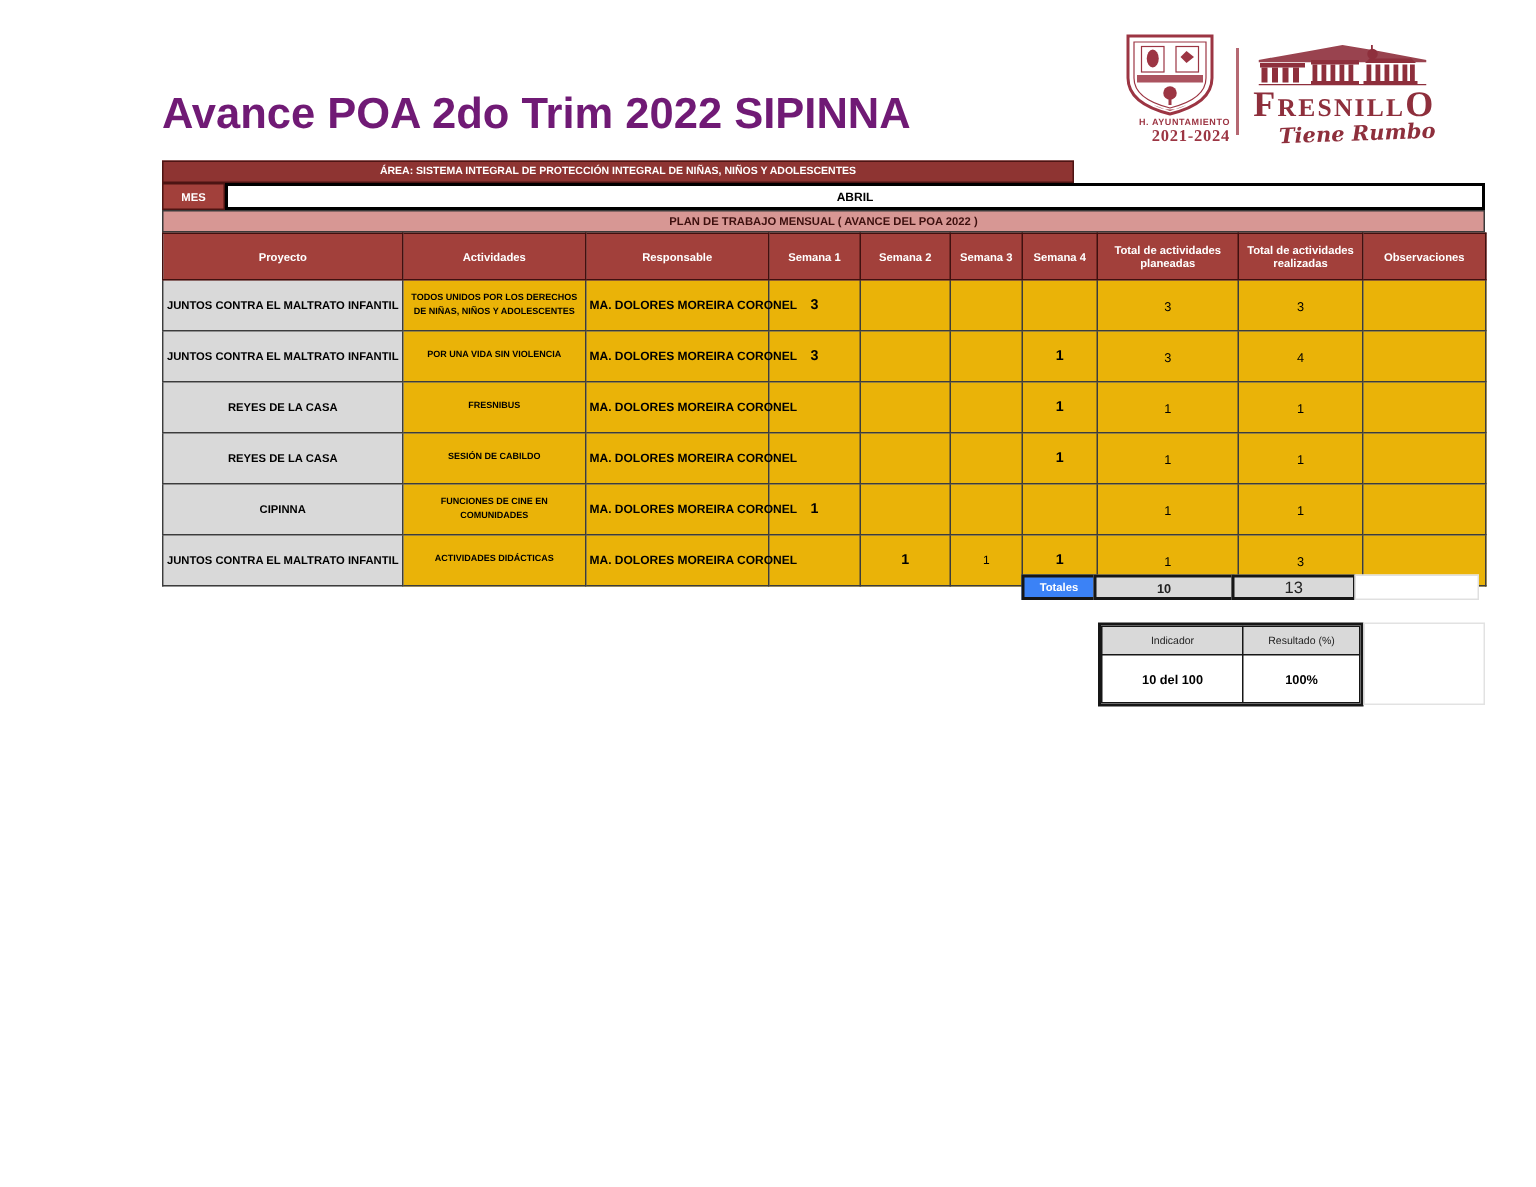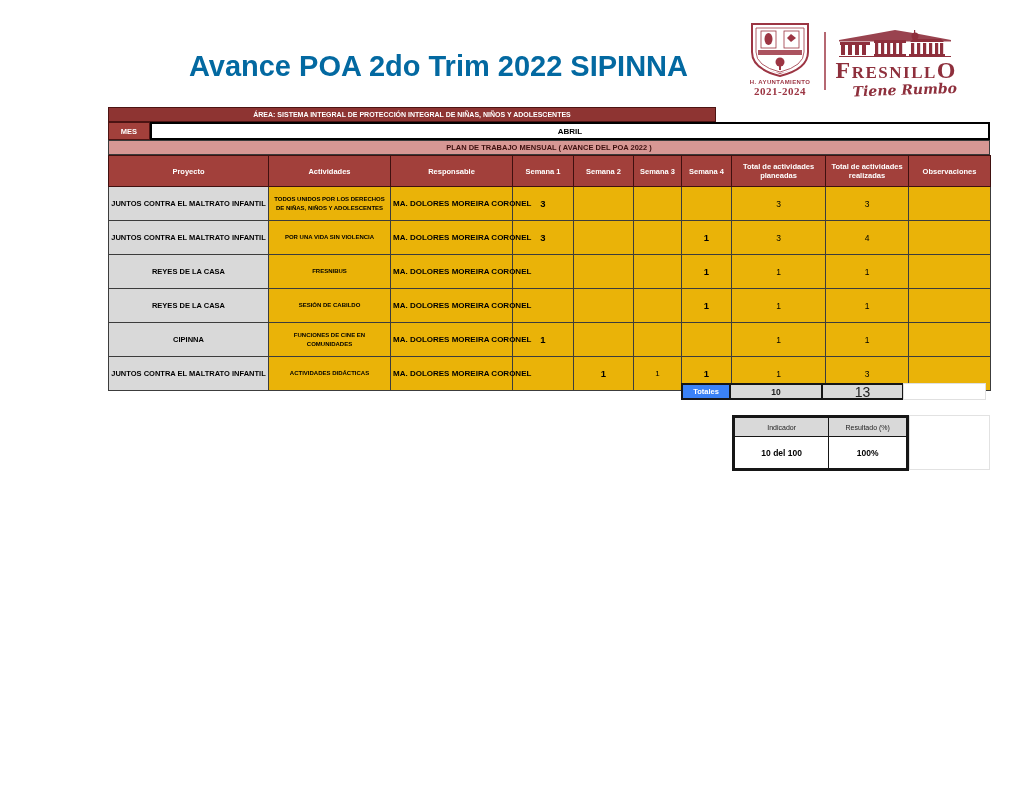--- a/index.html
+++ b/index.html
@@ -5,26 +5,26 @@
   html,body { margin:0; padding:0; }
   body {
     width:1024px; height:791px; background:#ffffff; position:relative;
     font-family:"Liberation Sans", sans-serif; overflow:hidden;
     -webkit-font-smoothing:antialiased;
   }
   .abs { position:absolute; box-sizing:border-box; }
 
   
   .page-title {
-    left:108px; top:50px; width:580px; text-align:right;
-    font-size:29px; font-weight:bold; color:#0369a1; letter-spacing:0px;
-  }
-
-  
-  .crest { left:740px; top:22px; width:80px; text-align:center; color:#9c3543; }
+    left:108px; top:60px; width:580px; text-align:left;
+    font-size:29px; font-weight:bold; color:#701a75; letter-spacing:0px;
+  }
+
+  
+  .crest { left:740px; top:22px; width:80px; text-align:right; color:#9c3543; }
   .crest-cap1 { font-size:6px; font-weight:bold; letter-spacing:.4px; margin-top:1px; }
   .crest-cap2 { font-family:"Liberation Serif", serif; font-size:11px; font-weight:bold; letter-spacing:.5px; }
   .logo-divider { left:824px; top:32px; width:2px; height:58px; background:#9c3543; opacity:.75; }
   .fresnillo { left:833px; top:30px; width:124px; text-align:right; color:#8e2f3c; }
   .city-name {
     font-family:"Liberation Serif", serif; font-weight:bold; color:#8e2f3c;
     font-size:17px; letter-spacing:1.5px; line-height:1; margin-top:1px; white-space:nowrap;
   }
   .city-name .bigletter { font-size:24px; }
   .city-slogan {
@@ -78,21 +78,21 @@
   
   .totales-strip { left:681px; top:383px; height:17px; display:flex; }
   .totales-strip > div {
     box-sizing:border-box; display:flex; align-items:center; justify-content:center;
   }
   .tot-label { width:50px; background:#3b82f6; border:2px solid #161616; color:#fff;
     font-size:7.5px; font-weight:bold; }
   .tot-p { width:94px; background:#d9d9d9; border:2px solid #161616; margin-left:-2px;
     font-size:8.5px; color:#222;font-weight:bold; }
   .tot-r { width:83px; background:#d9d9d9; border:2px solid #161616; margin-left:-2px;
-    font-size:14px; color:#222; }
+    font-size:11px; color:#222; }
   .tot-faint { width:83px; background:#fff; border:1px solid #e0e0e0; margin-left:-1px; }
 
   
   .ind-table { left:732px; top:415px; width:177px; border:2px solid #161616; background:#fff; }
   .ind-row { display:flex; }
   .ind-cell { box-sizing:border-box; display:flex; align-items:center; justify-content:center; }
   .ind-h { height:20px; background:#d9d9d9; font-size:7px; color:#222; border:1px solid #161616; }
   .ind-v { height:33px; background:#fff; font-size:8.5px; font-weight:bold; color:#000; border:1px solid #161616; }
   .ind-c1 { width:97px; }
   .ind-c2 { width:80px; margin-left:-1px; }

